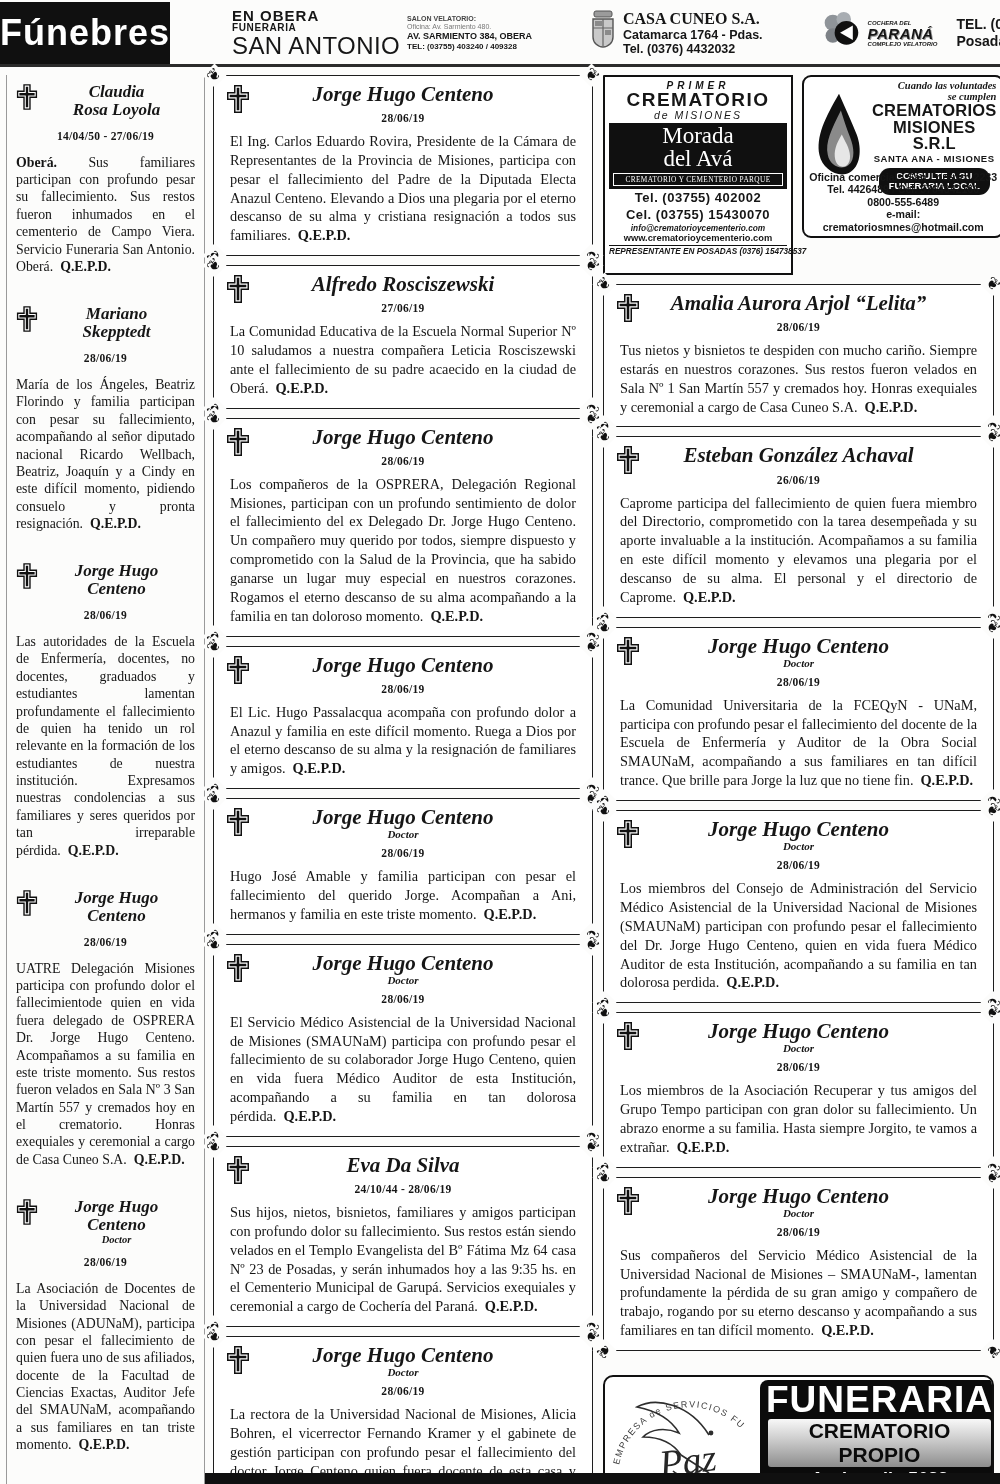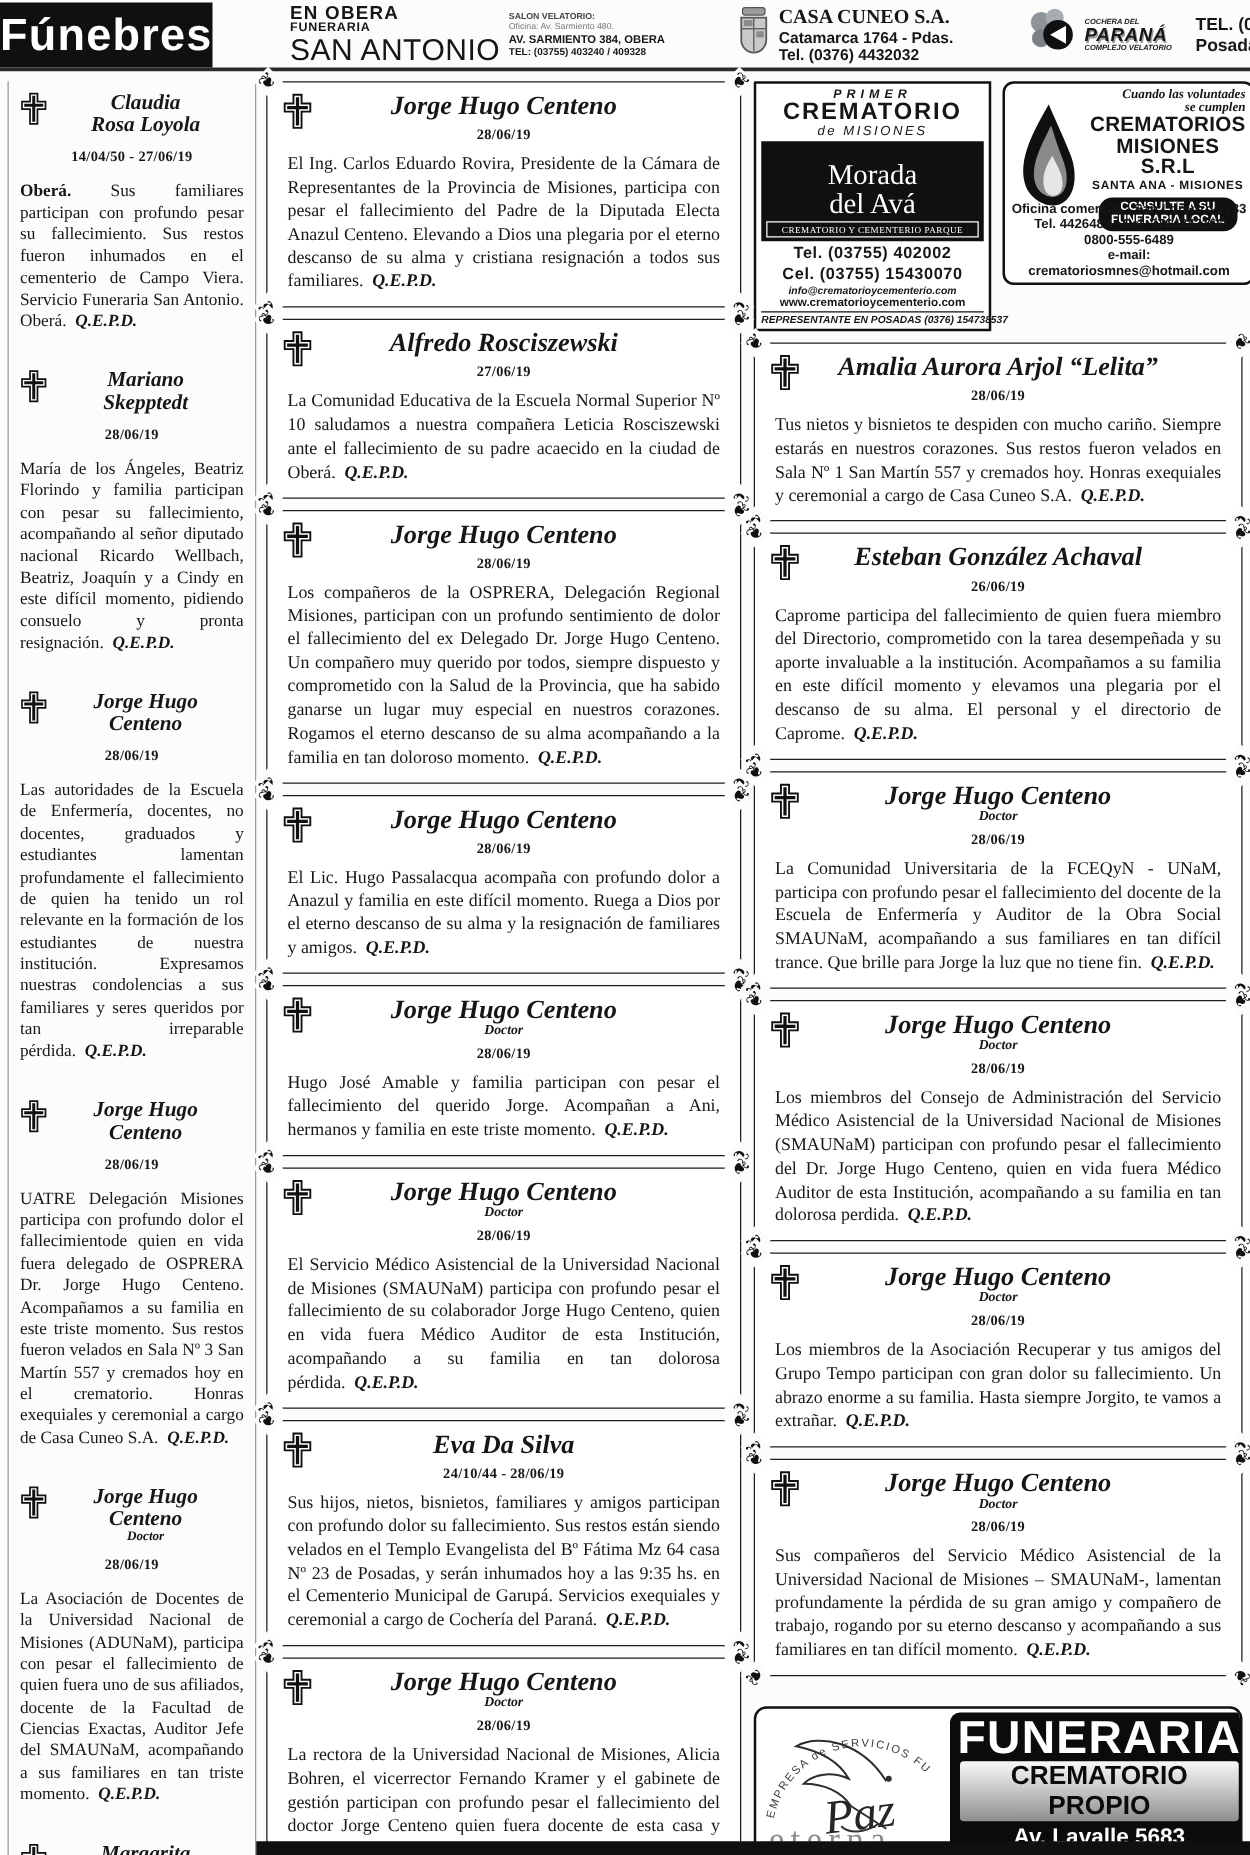--- a/index.html
+++ b/index.html
@@ -1,21 +1,21 @@
 <!DOCTYPE html>
 <html><head>
 <meta charset="utf-8">
 <style>
   * { box-sizing: border-box; margin: 0; padding: 0; }
   html,body { background:#d9d9d9; }
   .page { width:1000px; height:1484px; margin:0 auto; background:#fcfcfb; color:#161616;
           font-family:"Liberation Serif", serif; position:relative; overflow:hidden; }
 
   
-  .header { display:flex; align-items:stretch; height:57px; border-bottom:3px solid #2b2b2b; padding-top:2px;gap:23px; }
+  .header { display:flex; align-items:stretch; height:67px; border-bottom:3px solid #2b2b2b; padding-top:2px;gap:23px; }
   .masthead { width:205px; background:#101010; color:#fff; display:flex; align-items:center; justify-content:center;
               font-family:"Liberation Sans", sans-serif; font-weight:bold; font-size:36px; letter-spacing:1px; }
   .vbar { width:7px; background:#101010; margin:1px 0; }
   .vbar.thin { width:2px; margin:1px 5px; }
   .had { display:flex; align-items:center; gap:7px; padding:2px 6px; font-family:"Liberation Sans", sans-serif; }
 
   .sa-left { line-height:1.02; white-space:nowrap; }
   .sa-obera { font-weight:800; font-size:15px; letter-spacing:1px; }
   .sa-fun { font-weight:700; font-size:10px; letter-spacing:0.6px; }
   .sa-name { font-weight:400; font-size:24px; letter-spacing:0.4px; }
@@ -57,30 +57,30 @@
   .orn.tr { top:-9px; right:-8px; transform:rotate(45deg); }
   .orn.bl { bottom:-9px; left:-8px; transform:rotate(-135deg); }
   .orn.br { bottom:-9px; right:-8px; transform:rotate(135deg); }
   .boxed-notice .cross { position:absolute; left:12px; top:8px; }
   .bn-name { text-align:center; font-style:italic; font-weight:700; font-size:21px; line-height:1.05; }
   .bn-sub { text-align:center; font-style:italic; font-weight:700; font-size:11px; }
   .bn-date { text-align:center; font-weight:700; font-size:11.5px; margin:7px 0 8px; letter-spacing:0.3px; }
   .bn-body { text-align:justify; font-size:14.3px; line-height:1.32; }
 
   .lead { font-weight:700; }
-  .qepd { font-weight:700; font-style:italic; margin-left:7px; }
+  .qepd { font-weight:700; margin-left:7px; }
 
   
   .ads-row { display:flex; gap:9px; margin-bottom:9px; }
   .ad-morada { width:190px; height:200px; border:2px solid #101010; text-align:center;
                font-family:"Liberation Sans", sans-serif; padding:3px 4px; background:#fff; }
   .m-primer { font-size:10px; font-weight:700; font-style:italic; letter-spacing:4px; }
   .m-crema { font-size:19px; font-weight:800; letter-spacing:1.5px; line-height:0.95; }
   .m-demis { font-size:10.5px; font-style:italic; letter-spacing:2px; margin-bottom:2px; }
-  .m-black { background:#101010; color:#fff; padding:16px 2px 3px; }
+  .m-black { background:#101010; color:#fff; padding:2px 2px 3px; }
   .m-name { font-family:"Liberation Serif", serif; font-size:23px; line-height:0.98; }
   .m-tag { border:1px solid #fff; margin:3px 2px 0; font-size:7.3px; letter-spacing:0.4px; padding:1px 0;
            font-family:"Liberation Serif", serif; }
   .m-tel { font-size:13px; font-weight:800; letter-spacing:0.5px; line-height:1.15; margin-top:2px; }
   .m-email { font-size:8.3px; font-weight:700;font-style:italic; }
   .m-web { font-size:9.3px; font-weight:800; }
   .m-rep { border-top:1.5px solid #101010; margin-top:2px; padding-top:1px; font-size:8.2px; font-weight:700; font-style:italic; white-space:nowrap; }
 
   .ad-crem { flex:1; height:163px; border:2px solid #101010; border-radius:9px; position:relative;
              font-family:"Liberation Sans", sans-serif; padding:3px 6px; background:#fff; }

